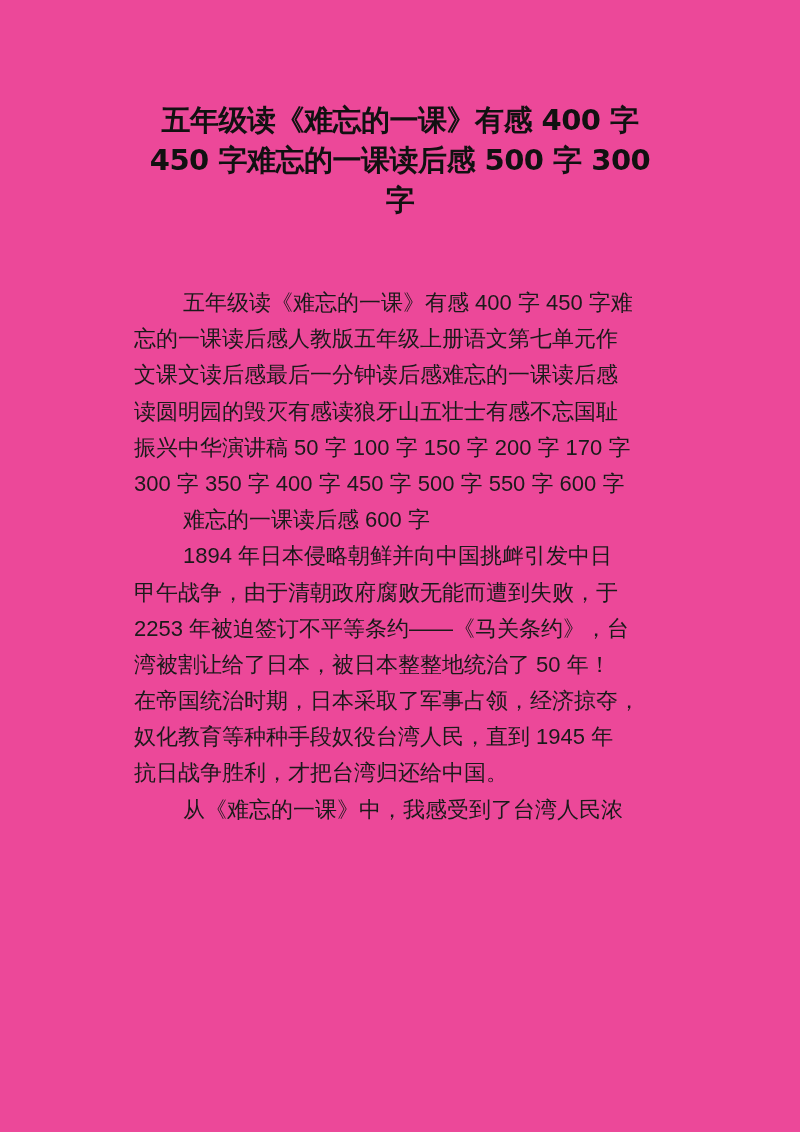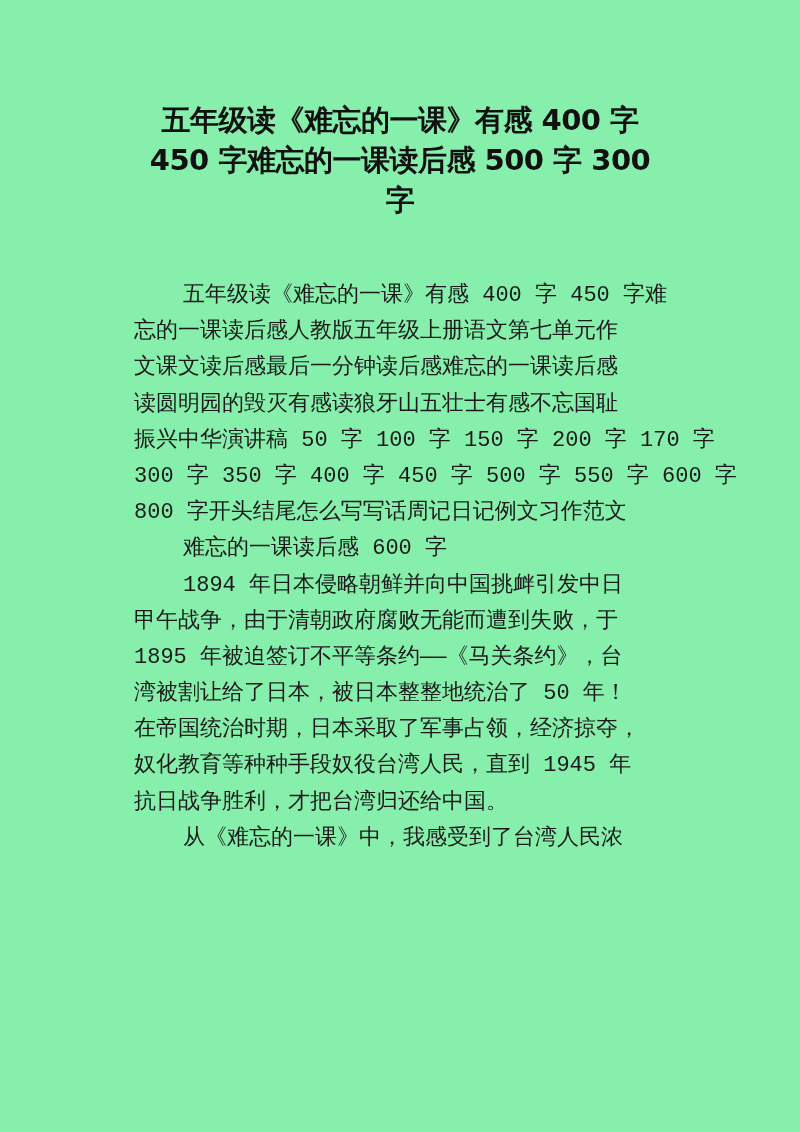--- a/index.html
+++ b/index.html
@@ -1,27 +1,27 @@
 <!DOCTYPE html>
 <html><head>
 <meta charset="utf-8">
 <style>
   html, body { margin: 0; padding: 0; background: #ffffff; }
   body { width: 800px; height: 1132px; position: relative; overflow: hidden; }
-  .page { position: absolute; left: 0; top: 0; width: 800px; height: 1132px; background: #86efac; }
+  .page { position: absolute; left: 0; top: 0; width: 800px; height: 1132px; background: #ec4899; }
   .title {
     position: absolute; left: 100px; top: 100px; width: 600px;
     text-align: center; font-family: "DejaVu Sans", sans-serif; font-weight: bold;
     font-size: 29px; line-height: 40px; color: #111;
     letter-spacing: -0.5px;
   }
   .title div { white-space: nowrap; }
   .body {
-    position: absolute; left: 134px; top: 278px; width: 540px;
-    font-family: Liberation Mono, monospace; font-size: 22px; line-height: 36.2px; color: #1a1a1a;
+    position: absolute; left: 134px; top: 285px; width: 540px;
+    font-family: Liberation Sans, sans-serif; font-size: 22px; line-height: 36.2px; color: #1a1a1a;
   }
   .line { white-space: nowrap; height: 36.2px; }
   .indent { padding-left: 49px; }
 </style>
 </head>
 <body>
 
 <div class="page">
   <div class="title">
     <div>五年级读《难忘的一课》有感 400 字</div>
@@ -30,29 +30,28 @@
   </div>
 
   <div class="body">
     <div>
       <div class="line indent">五年级读《难忘的一课》有感 400 字 450 字难</div>
       <div class="line">忘的一课读后感人教版五年级上册语文第七单元作</div>
       <div class="line">文课文读后感最后一分钟读后感难忘的一课读后感</div>
       <div class="line">读圆明园的毁灭有感读狼牙山五壮士有感不忘国耻</div>
       <div class="line">振兴中华演讲稿 50 字 100 字 150 字 200 字 170 字</div>
       <div class="line">300 字 350 字 400 字 450 字 500 字 550 字 600 字</div>
-      <div class="line">800 字开头结尾怎么写写话周记日记例文习作范文</div>
     </div>
     <div>
       <div class="line indent">难忘的一课读后感 600 字</div>
     </div>
     <div>
       <div class="line indent">1894 年日本侵略朝鲜并向中国挑衅引发中日</div>
       <div class="line">甲午战争，由于清朝政府腐败无能而遭到失败，于</div>
-      <div class="line">1895 年被迫签订不平等条约——《马关条约》，台</div>
+      <div class="line">2253 年被迫签订不平等条约——《马关条约》，台</div>
       <div class="line">湾被割让给了日本，被日本整整地统治了 50 年！</div>
       <div class="line">在帝国统治时期，日本采取了军事占领，经济掠夺，</div>
       <div class="line">奴化教育等种种手段奴役台湾人民，直到 1945 年</div>
       <div class="line">抗日战争胜利，才把台湾归还给中国。</div>
     </div>
     <div>
       <div class="line indent">从《难忘的一课》中，我感受到了台湾人民浓</div>
     </div>
   </div>
 </div>

